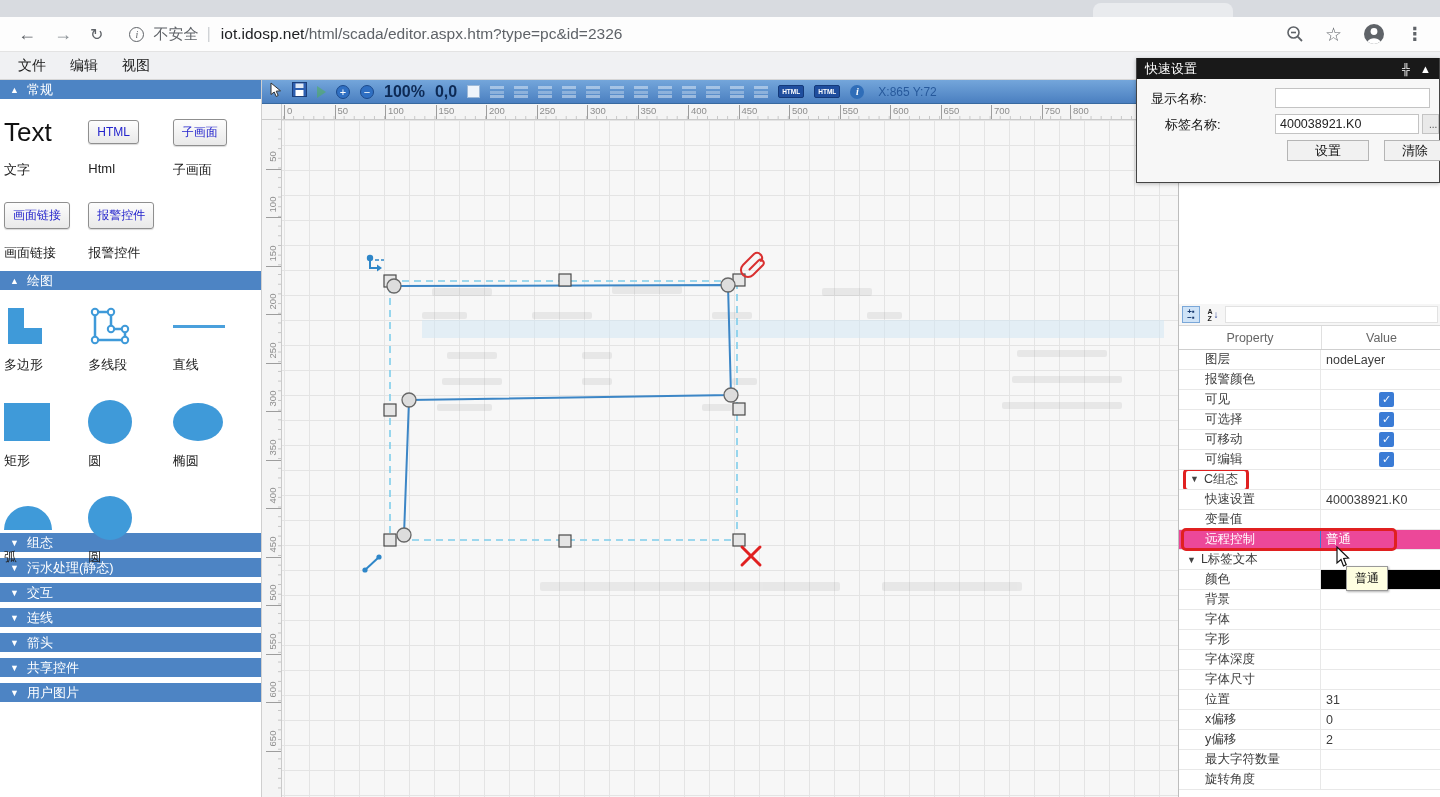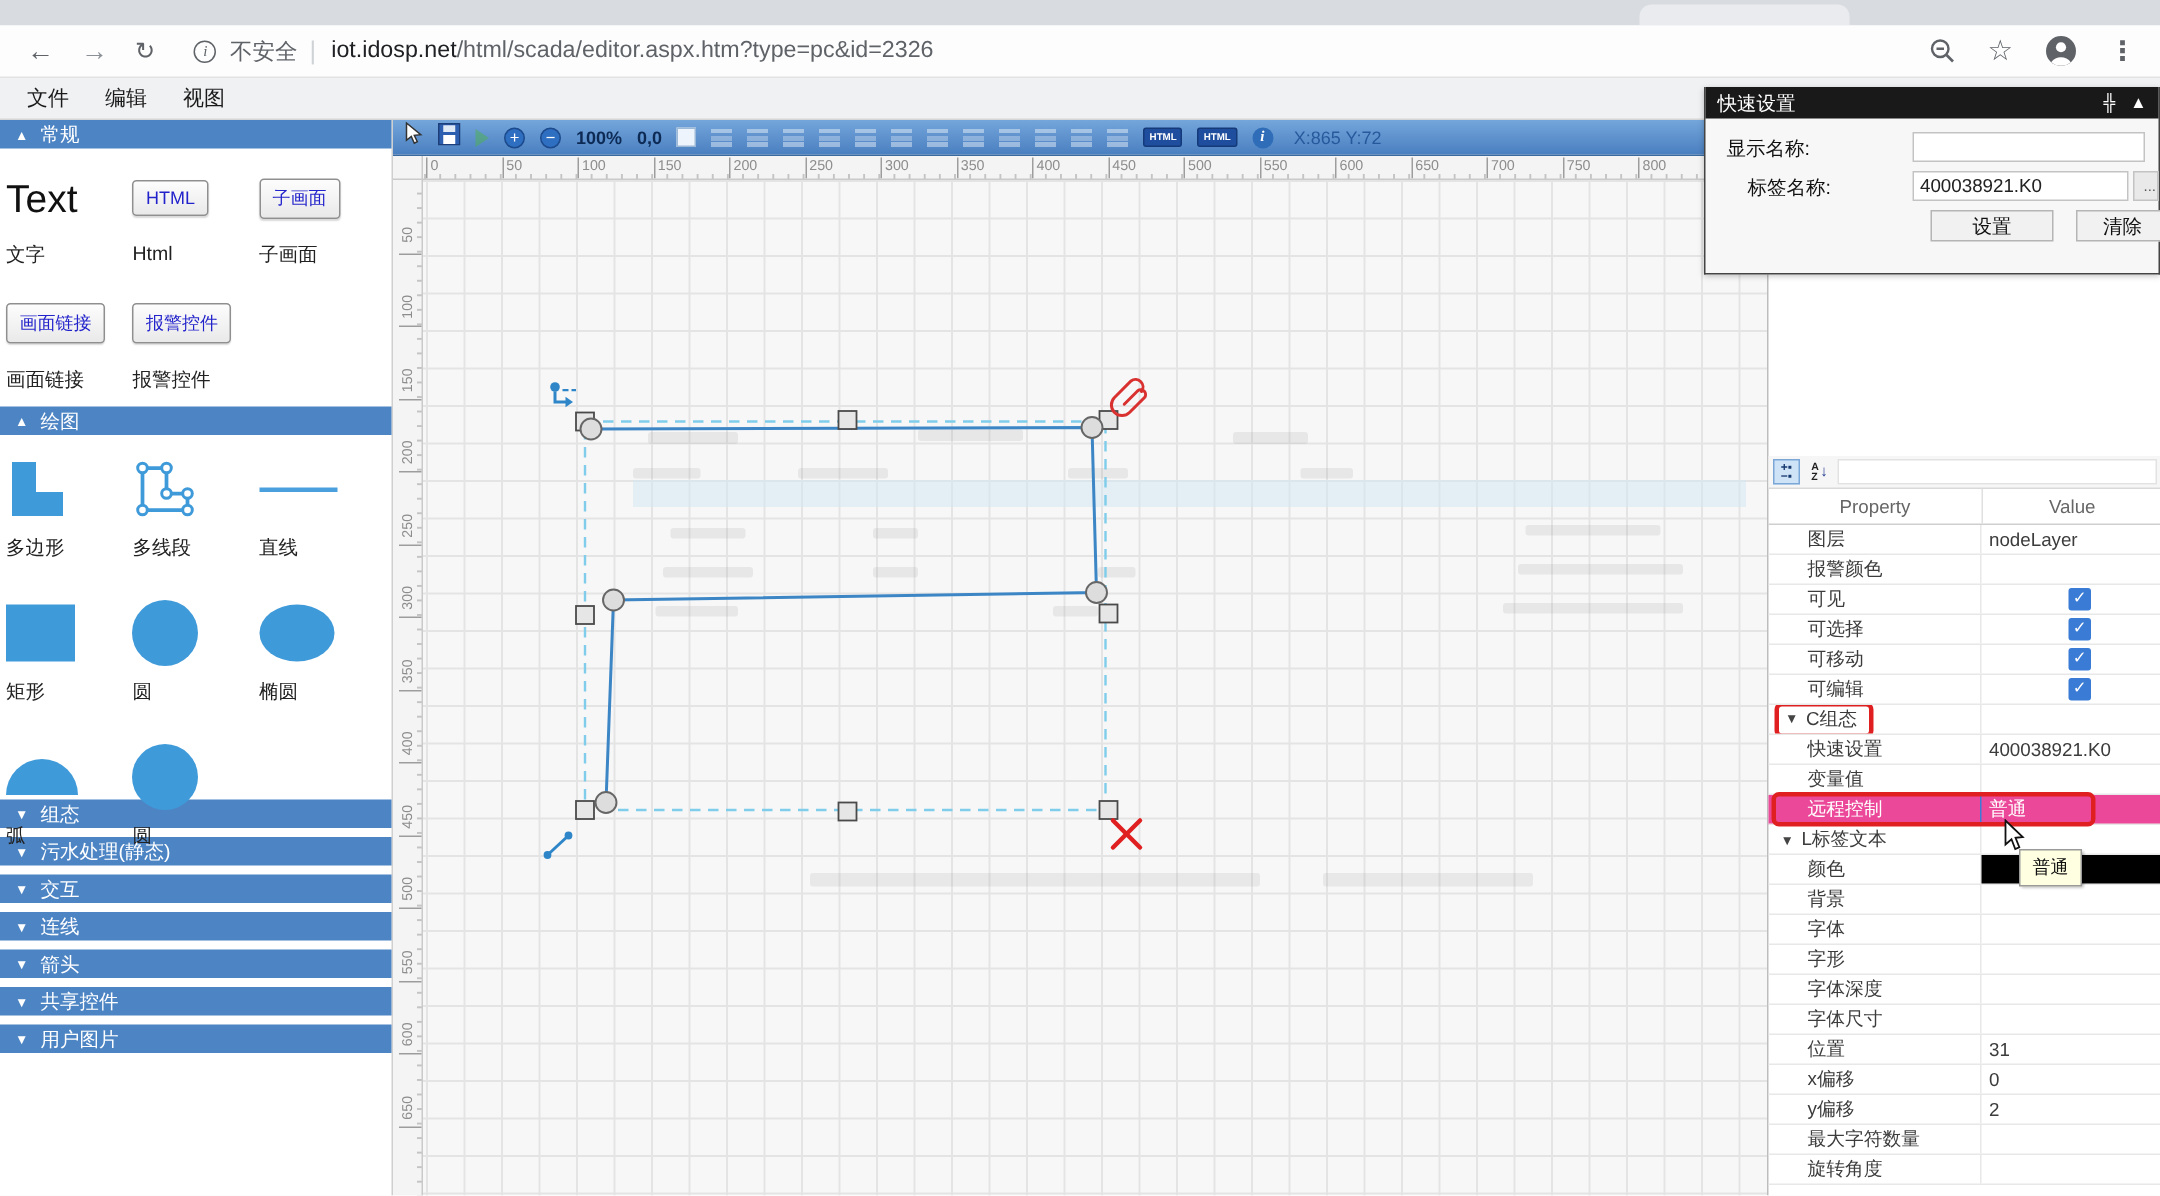--- a/index.html
+++ b/index.html
@@ -47,21 +47,21 @@
   .shape-rrect{width:46px;height:38px;background:#3f9ad9;border-radius:7px;}
   .shape-circle{width:44px;height:44px;background:#3f9ad9;border-radius:50%;}
   .shape-ellipse{width:50px;height:38px;background:#3f9ad9;border-radius:50%;}
   .shape-arc{width:48px;height:24px;background:#3f9ad9;border-radius:48px 48px 0 0;}
   .shape-line{width:52px;height:3px;background:#4aa0dc;}
 
   
   .ed-toolbar{left:262px;top:80px;width:916px;height:24px;
     background:linear-gradient(#74a6db,#4a7fc0);border-bottom:1px solid #38699f;
     display:flex;align-items:center;padding:0 7px;gap:10px;}
-  .tb-text{font-size:12px;color:#0d2a55;font-weight:bold;}
+  .tb-text{font-size:16px;color:#0d2a55;font-weight:bold;}
   .tb-coords{font-size:12px;color:#1d4f93;opacity:.85;margin-left:4px;white-space:nowrap;}
   .circle-icon{width:14px;height:14px;border-radius:50%;background:#2f6fc2;border:1px solid #1c4a8c;
     color:#fff;font-size:11px;line-height:12px;text-align:center;display:inline-block;}
   .canvas-icon{width:13px;height:13px;background:#eef4fb;border:1px solid #9db9d8;display:inline-block;}
   .play-tri{width:0;height:0;border-left:9px solid #4fae58;border-top:6px solid transparent;
     border-bottom:6px solid transparent;opacity:.55;display:inline-block;}
   .ficon{width:14px;height:12px;display:inline-block;opacity:.45;
     background:linear-gradient(#f2f6fb 0 3px,transparent 3px 5px,#c7d9ee 5px 8px,transparent 8px 9px,#f2f6fb 9px 12px);}
   .html-badge{background:#1f4e9e;border:1px solid #143a7a;color:#fff;font-size:6.5px;font-weight:bold;
     padding:2px 3px;border-radius:2px;display:inline-block;}
@@ -344,21 +344,21 @@
       <span style="left: 305px;">300</span>
       <span style="left: 355.5px;">350</span>
       <span style="left: 406px;">400</span>
       <span style="left: 456.5px;">450</span>
       <span style="left: 507px;">500</span>
       <span style="left: 557.5px;">550</span>
       <span style="left: 608px;">600</span>
       <span style="left: 658.5px;">650</span>
       <span style="left: 709px;">700</span>
       <span style="left: 759.5px;">750</span>
-      <span style="left: 810px;">800</span>
+      <span style="left: 788px;">800</span>
       <span style="left: 860.5px;">850</span>
     </div>
   <div class="abs v-ruler" id="v-ruler">
       <i style="top: 48.5px;"></i>
       <span style="top: 30.5px;">50</span>
       <i style="top: 97px;"></i>
       <span style="top: 79px;">100</span>
       <i style="top: 145.5px;"></i>
       <span style="top: 127.5px;">150</span>
       <i style="top: 194px;"></i>

